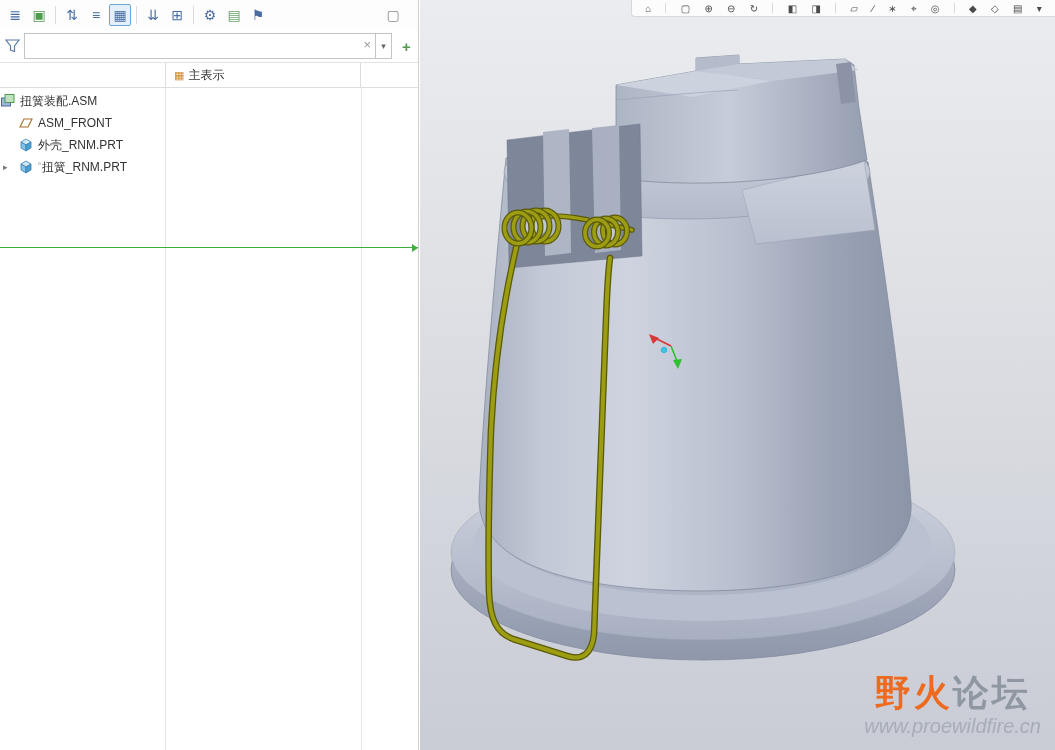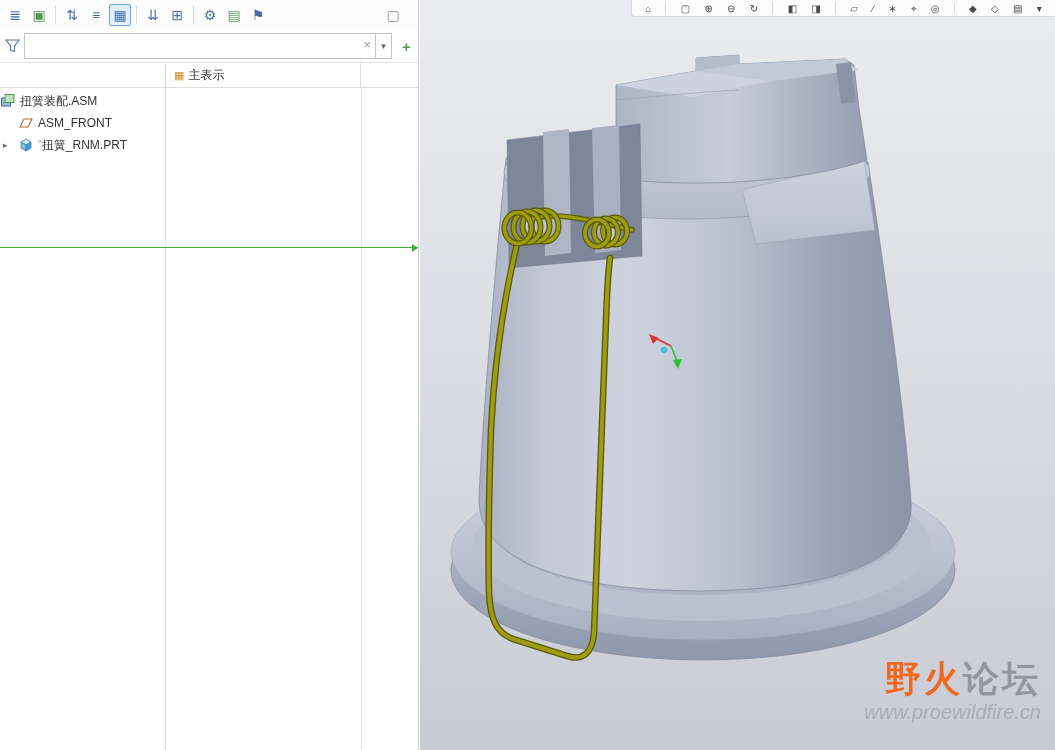--- a/index.html
+++ b/index.html
@@ -65,21 +65,21 @@
 
   .gfx-toolbar { position:absolute; top:0; right:0; width:424px; height:17px;
                  background:#fcfcfc; border-bottom:1px solid #d8d8d8; border-left:1px solid #d8d8d8;
                  border-radius:0 0 0 4px; display:flex; align-items:center;
                  justify-content:space-around; padding:0 6px; }
   .gx-icon { font-size:10px; color:#4b4b4b; line-height:15px; cursor:default; }
   .gx-sep { width:1px; height:10px; background:#d9d9d9; }
 
   .scene { position:absolute; inset:0; }
 
-  .watermark { position:absolute; right:14px; bottom:26px; text-align:right; }
+  .watermark { position:absolute; right:14px; bottom:12px; text-align:center; }
   .wm-brand { font-size:36px; font-weight:bold; letter-spacing:3px; line-height:40px; }
   .wm-orange { color:#ee6a1e; }
   .wm-gray { color:#8f97a2; }
   .wm-url { font-style:italic; font-size:20px; color:#a6adb6; margin-top:2px; }
 </style>
 </head>
 <body>
 
 <div id="app">
 
@@ -143,20 +143,31 @@
         <span class="indent"></span>
         <span class="t-icon">
           <svg viewBox="0 0 16 16" width="16" height="16">
             <polygon points="2,12 6,4 14,4 10,12" fill="none" stroke="#a8702a" stroke-width="1.1"></polygon>
           </svg>
         </span>
         <span class="t-label">ASM_FRONT</span>
       </div>
 
 
+      <div class="tree-row">
+        <span class="indent"></span>
+        <span class="t-icon">
+          <svg viewBox="0 0 16 16" width="16" height="16">
+            <polygon points="3,5 8,2 13,5 8,8" fill="#cfe9f7" stroke="#3d7fae" stroke-width="0.8"></polygon>
+            <polygon points="3,5 8,8 8,14 3,11" fill="#7fc3e8" stroke="#3d7fae" stroke-width="0.8"></polygon>
+            <polygon points="13,5 8,8 8,14 13,11" fill="#4a9fd0" stroke="#3d7fae" stroke-width="0.8"></polygon>
+          </svg>
+        </span>
+        <span class="t-label">外壳_RNM.PRT</span>
+      </div>
 
       <div class="tree-row">
         <span class="expander">▸</span>
         <span class="t-icon">
           <svg viewBox="0 0 16 16" width="16" height="16">
             <polygon points="3,5 8,2 13,5 8,8" fill="#cfe9f7" stroke="#3d7fae" stroke-width="0.8"></polygon>
             <polygon points="3,5 8,8 8,14 3,11" fill="#7fc3e8" stroke="#3d7fae" stroke-width="0.8"></polygon>
             <polygon points="13,5 8,8 8,14 13,11" fill="#4a9fd0" stroke="#3d7fae" stroke-width="0.8"></polygon>
           </svg>
         </span>

